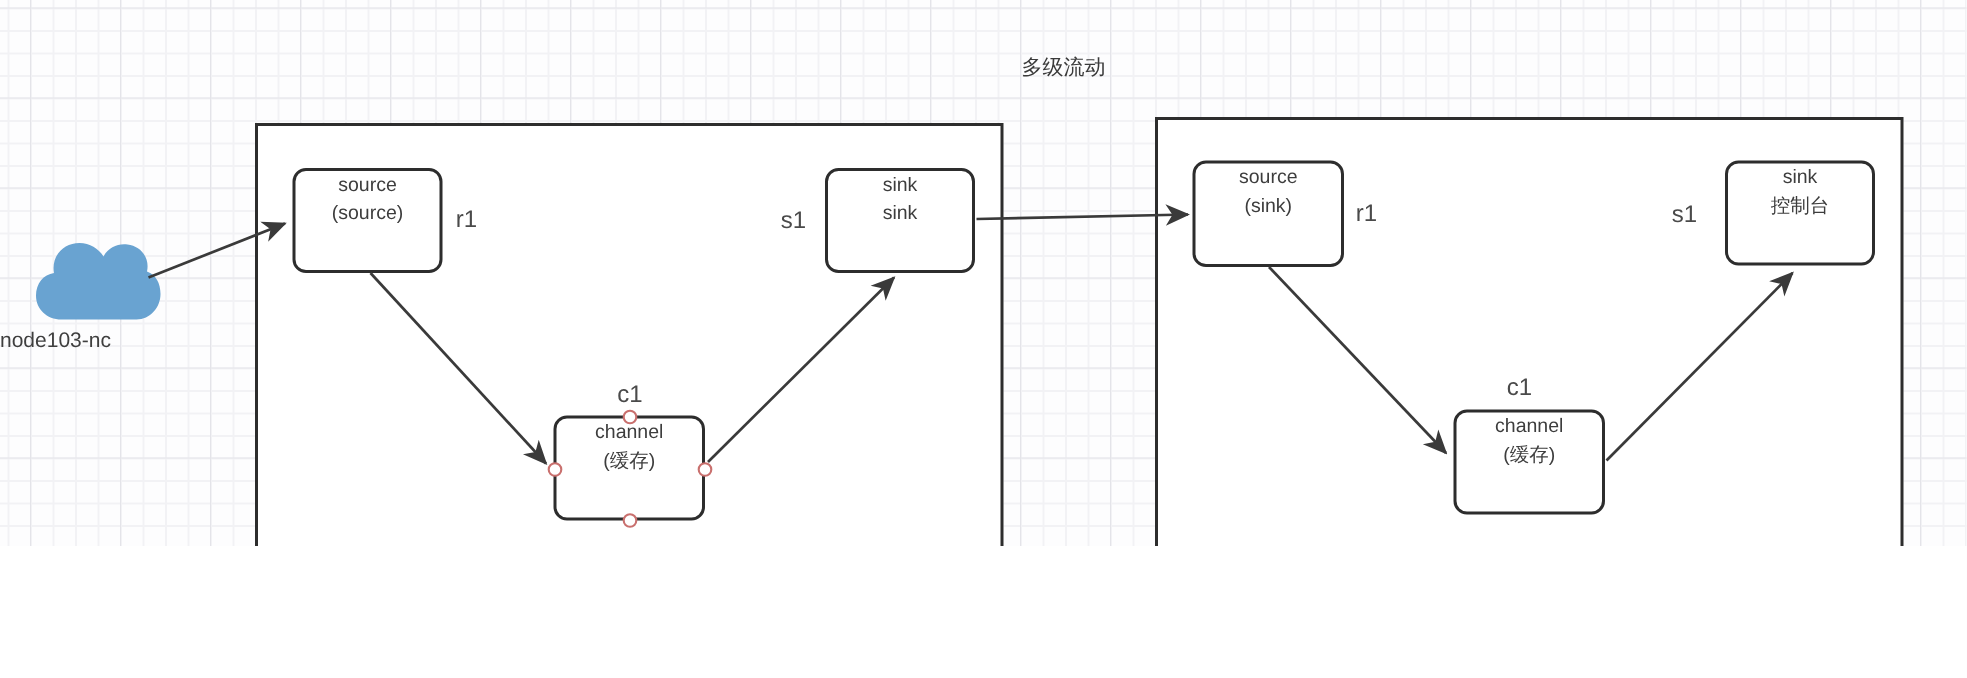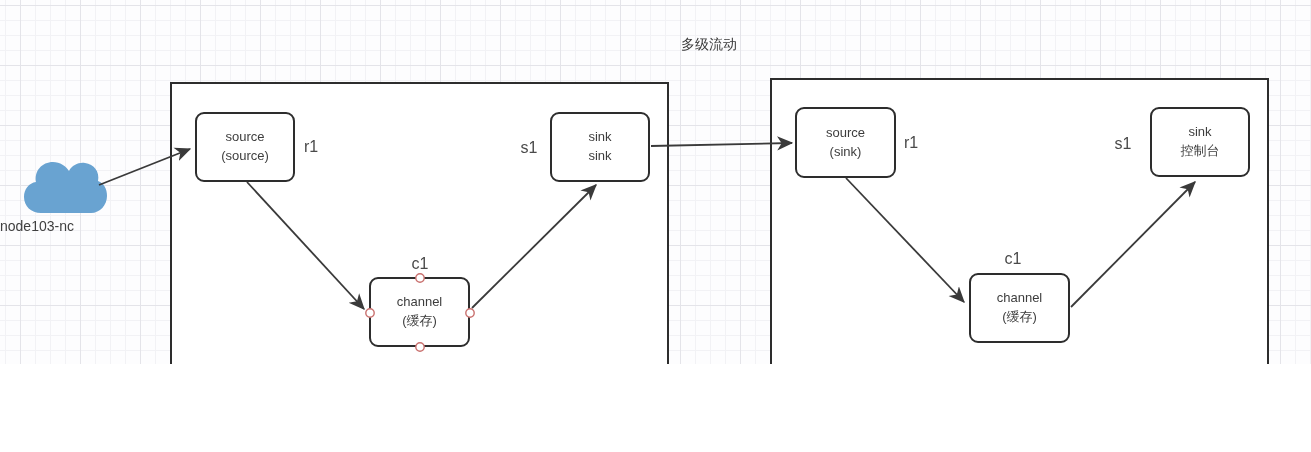--- a/index.html
+++ b/index.html
@@ -20,21 +20,21 @@
     left:559px;top:36px;width:300px;text-align:center;
     font-size:14px;color:#3a3a3a;
   }
   .agent{
     border:2px solid #2d2d2d;background:#fff;
   }
   .agent1{left:170px;top:82px;width:499px;height:298px;}
   .agent2{left:770px;top:78px;width:499px;height:297px;}
   .node{
     border:2px solid #2d2d2d;border-radius:9px;background:#fff;
-    display:flex;flex-direction:column;align-items:center;justify-content:center;
+    display:flex;flex-direction:column;align-items:center;
     font-size:13px;line-height:1.45;color:#3d3d3d;text-align:center;
     z-index:2;
   }
   .n-source1{left:195px;top:112px;width:100px;height:70px;}
   .n-channel1{left:369px;top:277px;width:101px;height:70px;}
   .n-sink1{left:550px;top:112px;width:100px;height:70px;}
   .n-source2{left:795px;top:107px;width:101px;height:71px;}
   .n-channel2{left:969px;top:273px;width:101px;height:70px;}
   .n-sink2{left:1150px;top:107px;width:100px;height:70px;}
   .port-label{

